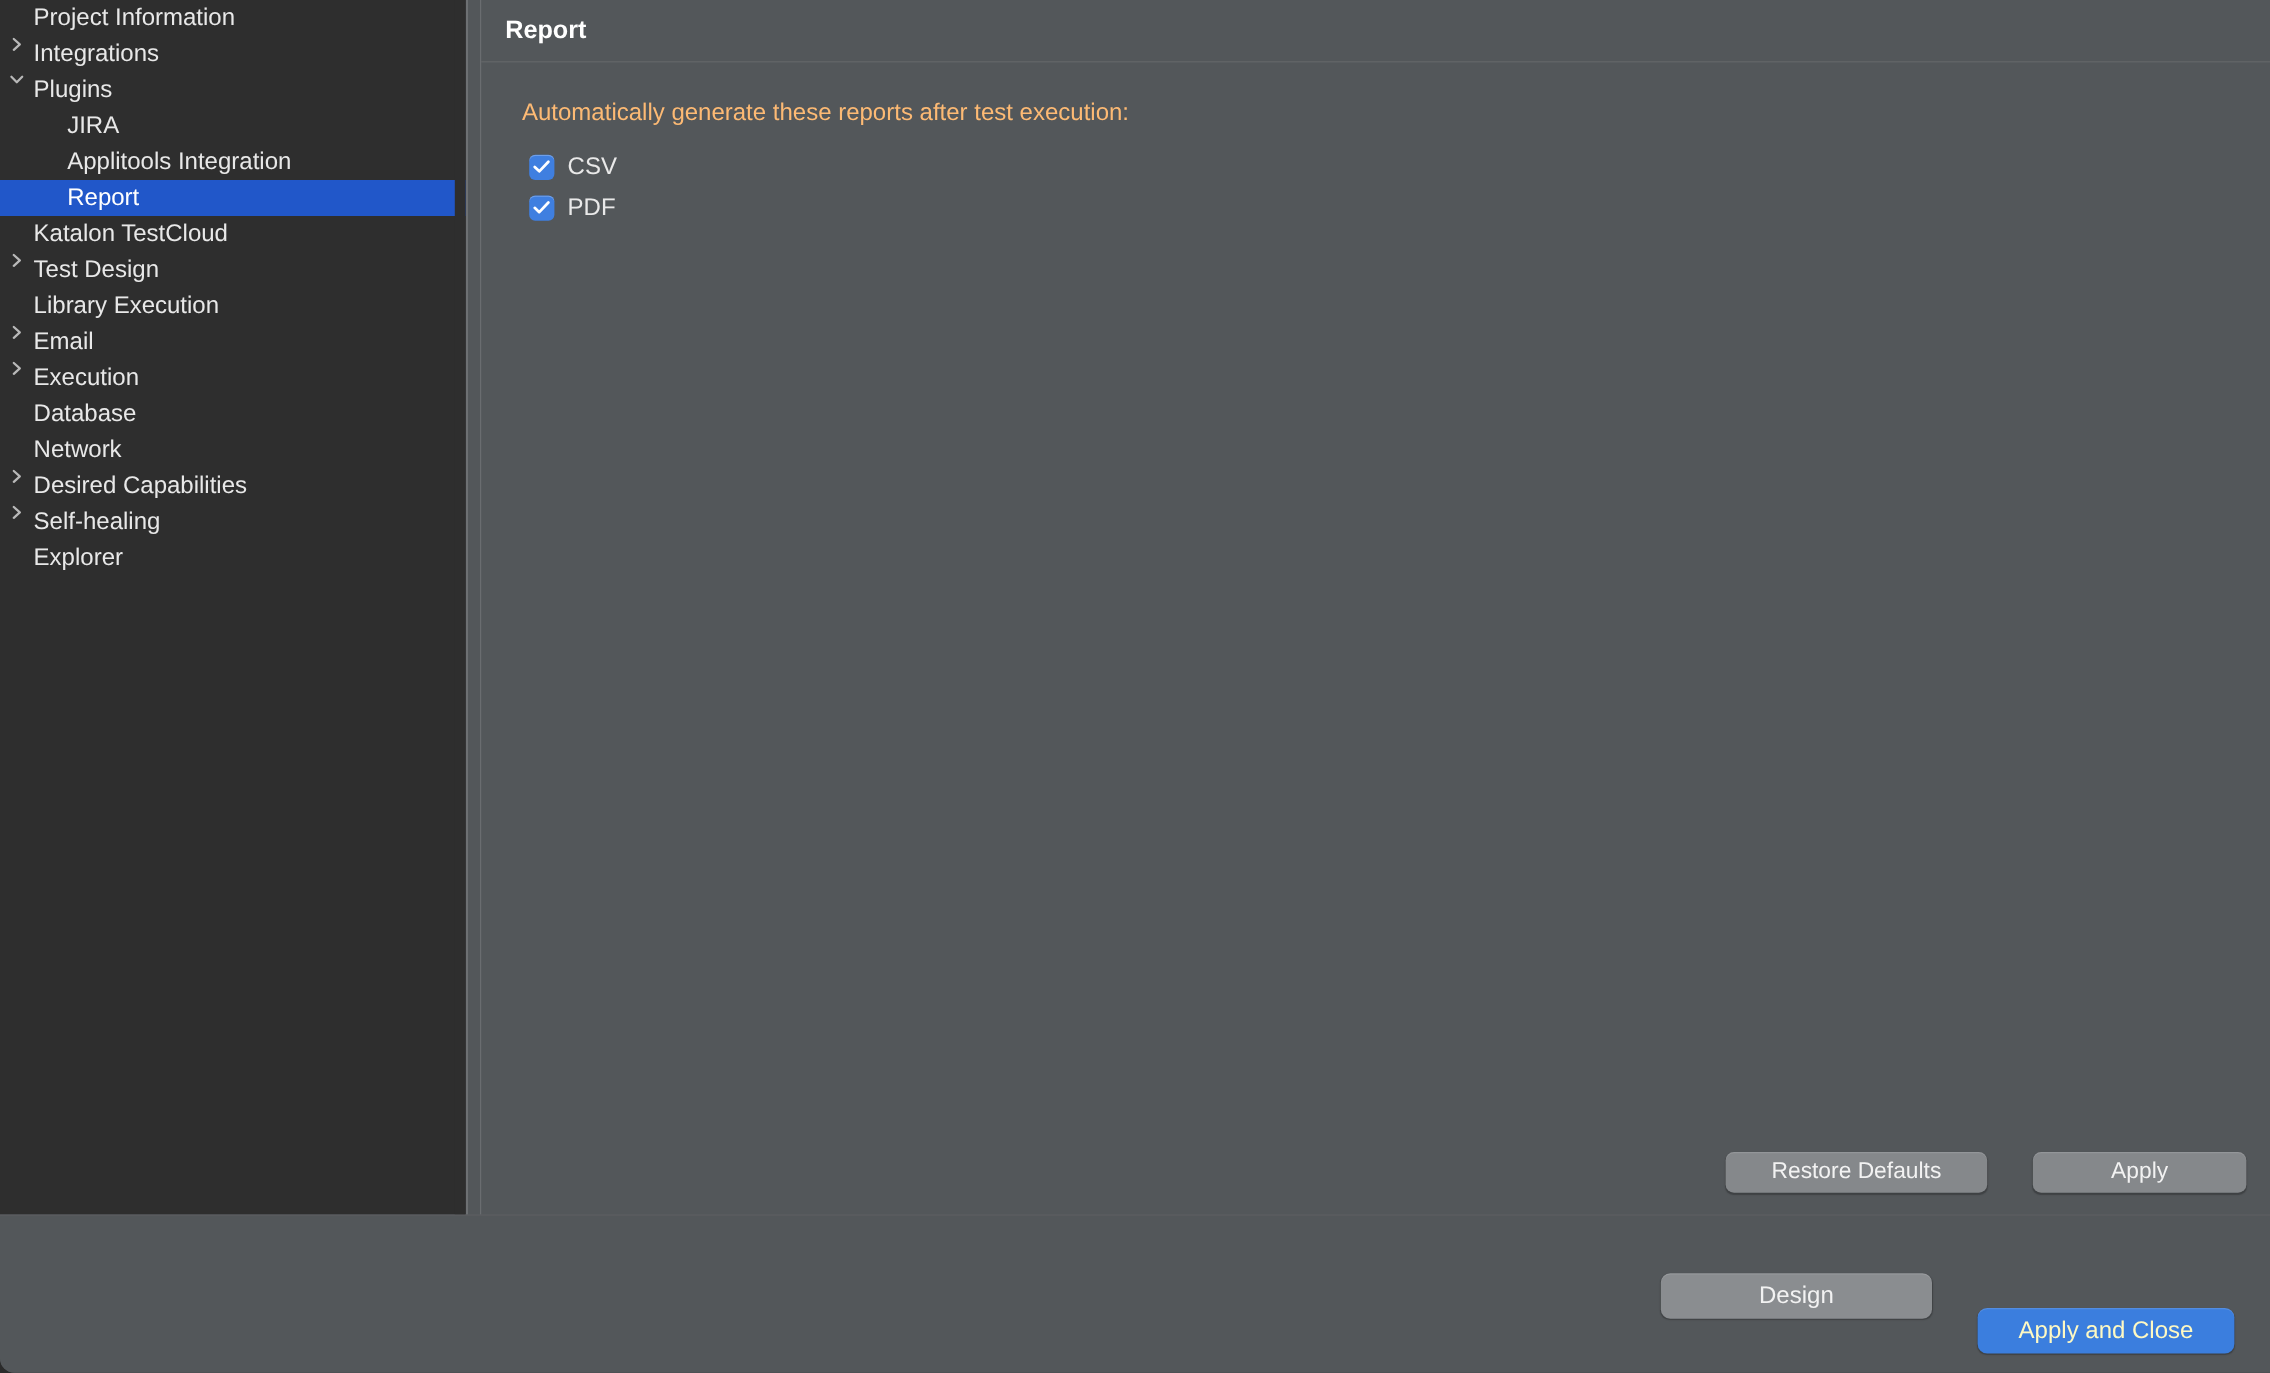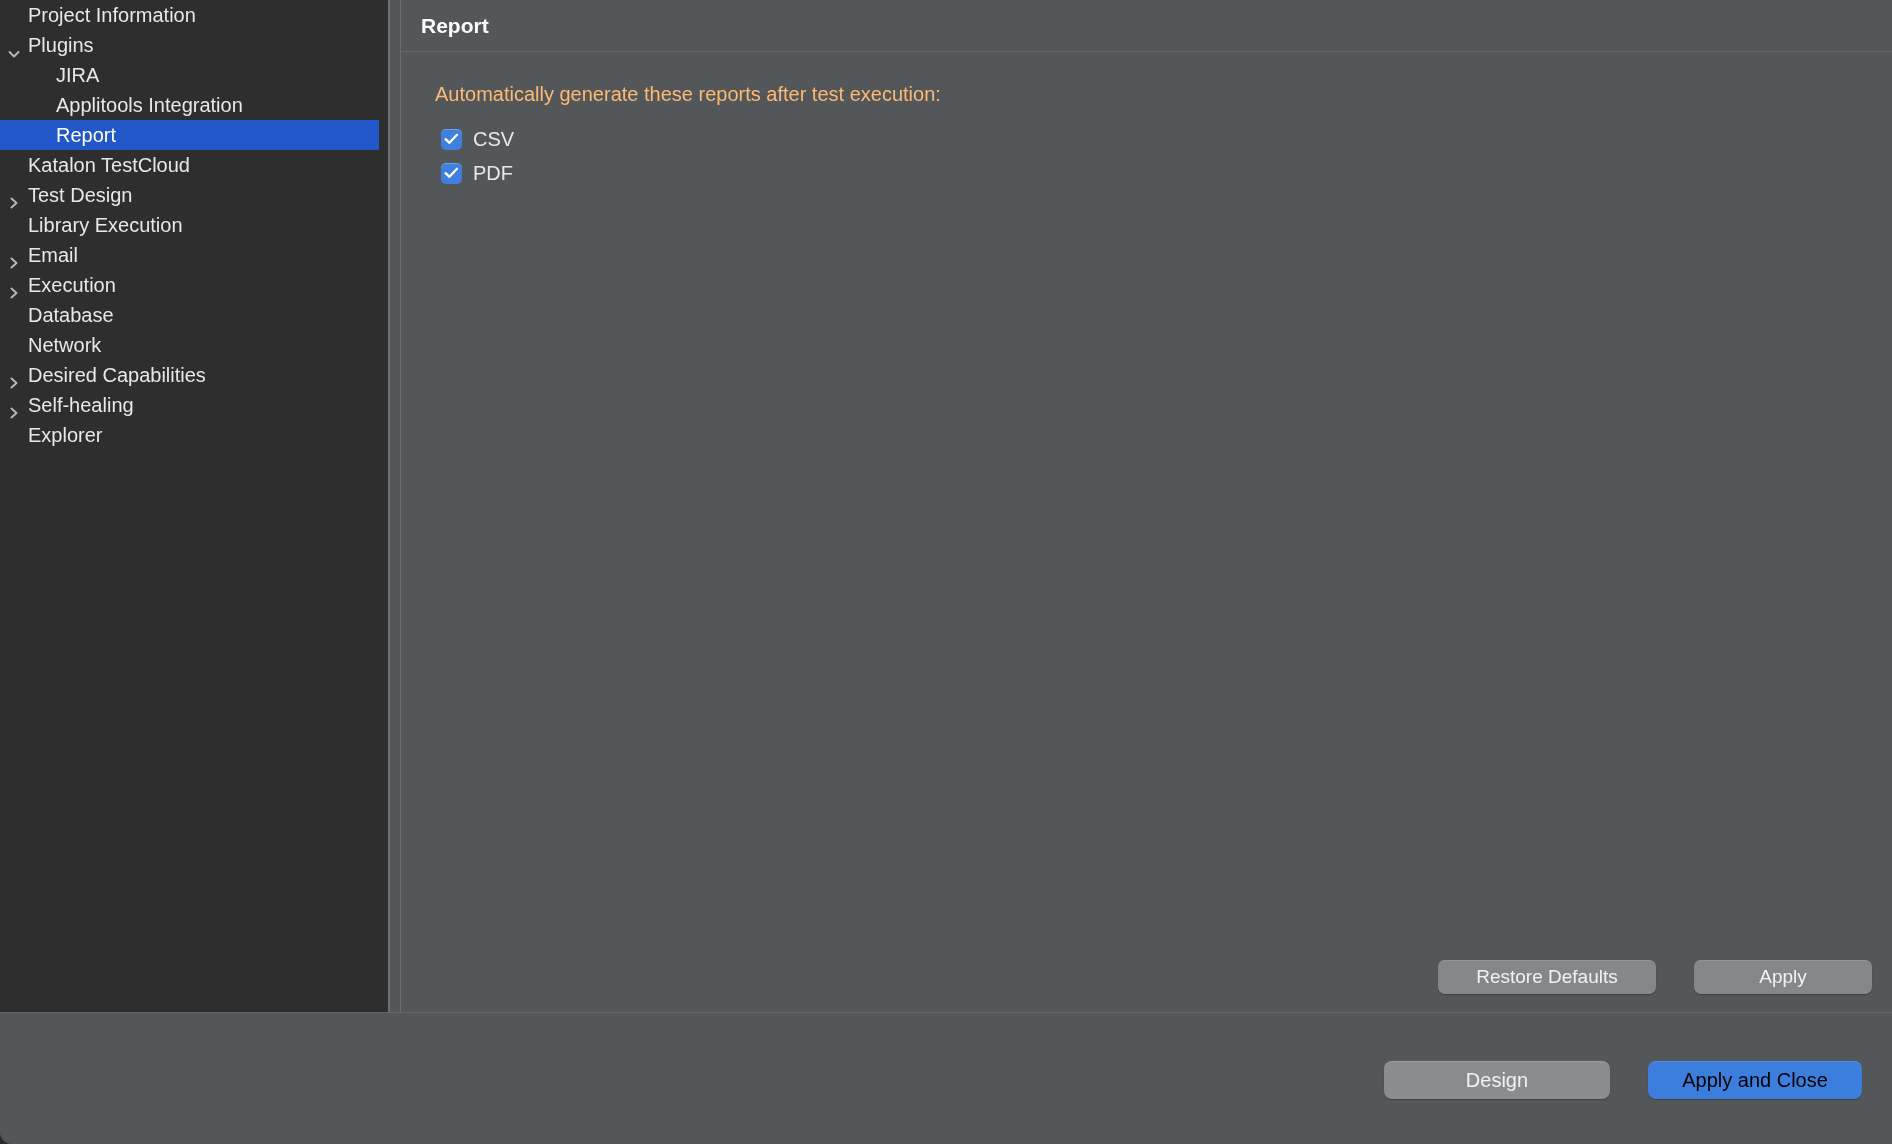--- a/index.html
+++ b/index.html
@@ -39,21 +39,21 @@
     padding-top: 0;
     flex: 0 0 388px;
   }
 
   .tree { position: relative; }
 
   .tree-item {
     position: relative;
     height: 30px;
     display: flex;
-    align-items: flex-end;
+    align-items: flex-start;
     color: #e8e8e8;
     font-size: 20px;
     line-height: 30px;
     white-space: nowrap;
     cursor: default;
   }
   .tree-item.selected { background: #2157c9; }
   .tree-item.selected .tree-label { color: #ffffff; }
 
   .twisty {
@@ -209,35 +209,44 @@
     background: #8a8d90;
     border-radius: 8px;
     font-size: 20px;
   }
   .btn-primary {
     width: 214px;
     height: 38px;
     background: #3b7ede;
     border-radius: 8px;
     font-size: 20px;
-    color: #000000;
+    color: #fef9c3;
+    margin-top: 29px;
   }
 </style>
 </head>
 <body>
 
 <div class="dialog">
 
   <div class="split">
 
     <div class="sidebar">
       <div class="tree" id="tree">
           <div class="tree-item indent-1">
             <span class="twisty empty"></span>
             <span class="tree-label">Project Information</span>
+          </div>
+          <div class="tree-item indent-1">
+            <span class="twisty">
+              <svg width="12" height="14" viewBox="0 0 12 14" fill="none" xmlns="http://www.w3.org/2000/svg">
+                <path d="M3.5 2.5 L8.5 7 L3.5 11.5" stroke="#b8b8b8" stroke-width="1.9" stroke-linecap="round" stroke-linejoin="round"></path>
+              </svg>
+            </span>
+            <span class="tree-label">Integrations</span>
           </div>
           <div class="tree-item indent-1">
             <span class="twisty">
               <svg width="14" height="12" viewBox="0 0 14 12" fill="none" xmlns="http://www.w3.org/2000/svg">
                 <path d="M2.5 4 L7 8.5 L11.5 4" stroke="#b8b8b8" stroke-width="1.9" stroke-linecap="round" stroke-linejoin="round"></path>
               </svg>
             </span>
             <span class="tree-label">Plugins</span>
           </div>
           <div class="tree-item indent-2">

